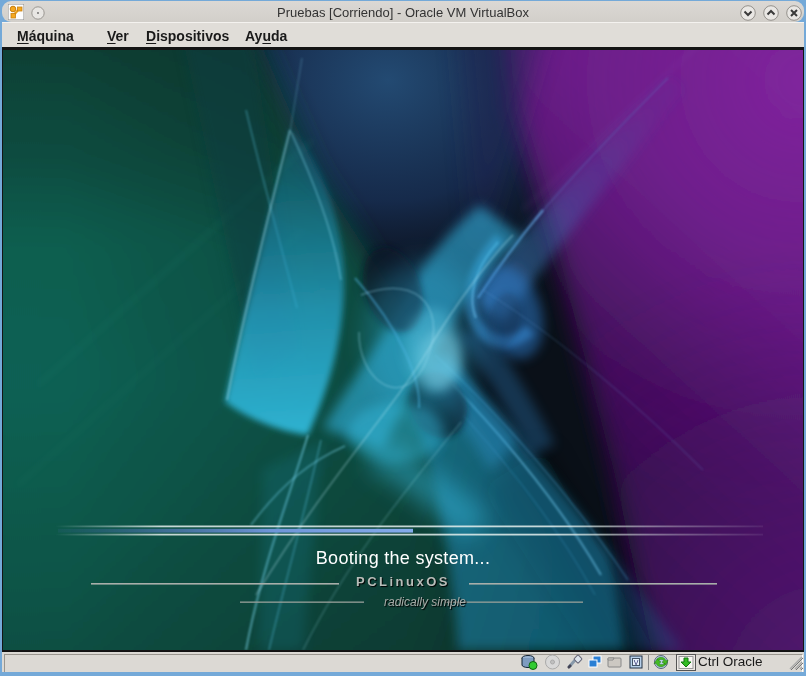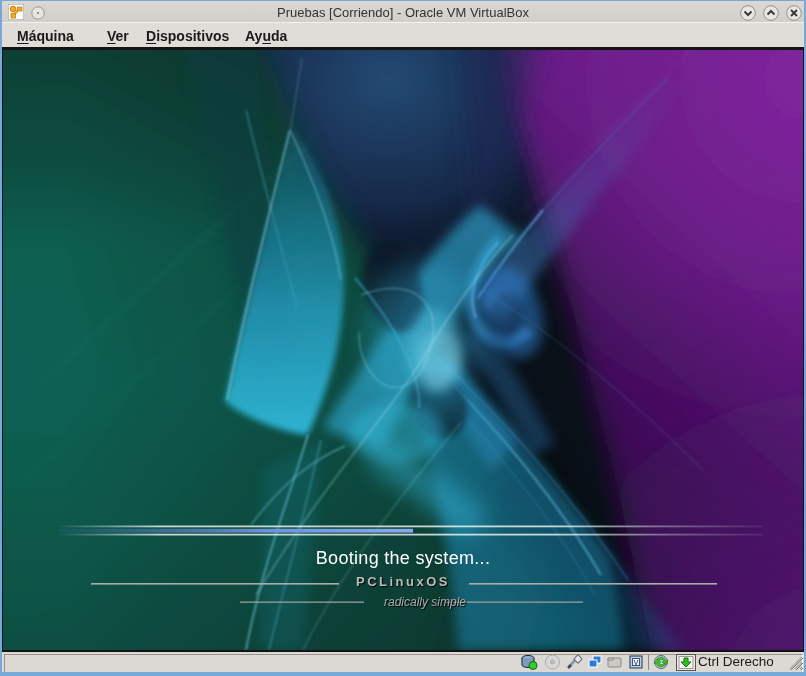--- a/index.html
+++ b/index.html
@@ -1,19 +1,19 @@
 <!DOCTYPE html>
 <html><head>
 <meta charset="utf-8">
 <style>
 html,body{margin:0;padding:0;}
 body{width:806px;height:676px;position:relative;overflow:hidden;
   font-family:"Liberation Sans",sans-serif;background:#74a9d8;}
 #titlebar{position:absolute;left:2px;top:1px;width:802px;height:21px;
-  background:linear-gradient(#dbd8d4,#d2cfca);}
+  background:linear-gradient(#dbd8d4,#d2cfca);border-radius:9px;}
 #title{position:absolute;left:0;top:4px;width:100%;text-align:center;
   font-size:13px;color:#333;}
 #appicon{position:absolute;left:6px;top:3px;}
 #pinbtn{position:absolute;left:29px;top:5px;}
 .wbtn{position:absolute;top:4px;}
 #menubar{position:absolute;left:2px;top:22px;width:802px;height:25px;
   background:#e0ddd8;border-top:1px solid #f4f2ef;font-weight:bold;}
 .menu{position:absolute;top:5px;font-size:14px;color:#1a1a1a;}
 .menu u{text-decoration:underline;text-underline-offset:2px;}
 #screenborder{position:absolute;left:2px;top:47px;width:802px;height:604px;background:#141414;}
@@ -266,21 +266,21 @@
   <svg class="sicon" style="left:651px" width="18" height="16" viewBox="0 0 18 16">
     <circle cx="8" cy="8" r="6.5" fill="#b8cfe8" stroke="#567"></circle>
     <path d="M4 5 C7 2 12 3 13 7 L15 6 L13 11 L9 8 L11 7 C10 5 7 5 5 7 Z" fill="#44bb22" stroke="#227711" stroke-width="0.5"></path>
     <path d="M12 11 C9 14 4 13 3 9 L1 10 L4 5 L8 8 L6 9 C7 11 10 11 12 9 Z" fill="#44bb22" stroke="#227711" stroke-width="0.5"></path>
   </svg>
   <svg class="sicon" style="left:674px" width="20" height="17" viewBox="0 0 20 17">
     <rect x="0.5" y="0.5" width="19" height="16" fill="#ece9e4" stroke="#555"></rect>
     <rect x="3" y="2.5" width="14" height="12" fill="#f8f6f2" stroke="#999"></rect>
     <path d="M8 4 L12 4 L12 8 L15 8 L10 13 L5 8 L8 8 Z" fill="#33bb22" stroke="#117711"></path>
   </svg>
-  <div id="ctrltext">Ctrl Derecho</div>
+  <div id="ctrltext">Ctrl Oracle</div>
   <svg class="sicon" style="left:786px;top:3px" width="15" height="15">
     <path d="M14 2 L2 14 M14 7 L7 14 M14 12 L12 14" stroke="#aaa" stroke-width="1.5"></path>
     <path d="M15 3 L3 15 M15 8 L8 15 M15 13 L13 15" stroke="#777" stroke-width="1"></path>
   </svg>
 </div>
 <div id="bottomblue"></div>
 
 <div style="position:absolute;left:0;top:0;width:2px;height:676px;background:#74a9d8"></div>
 <div style="position:absolute;left:804px;top:0;width:2px;height:676px;background:#74a9d8"></div>
 <div style="position:absolute;left:0;top:0;width:806px;height:1px;background:#74a9d8"></div>

